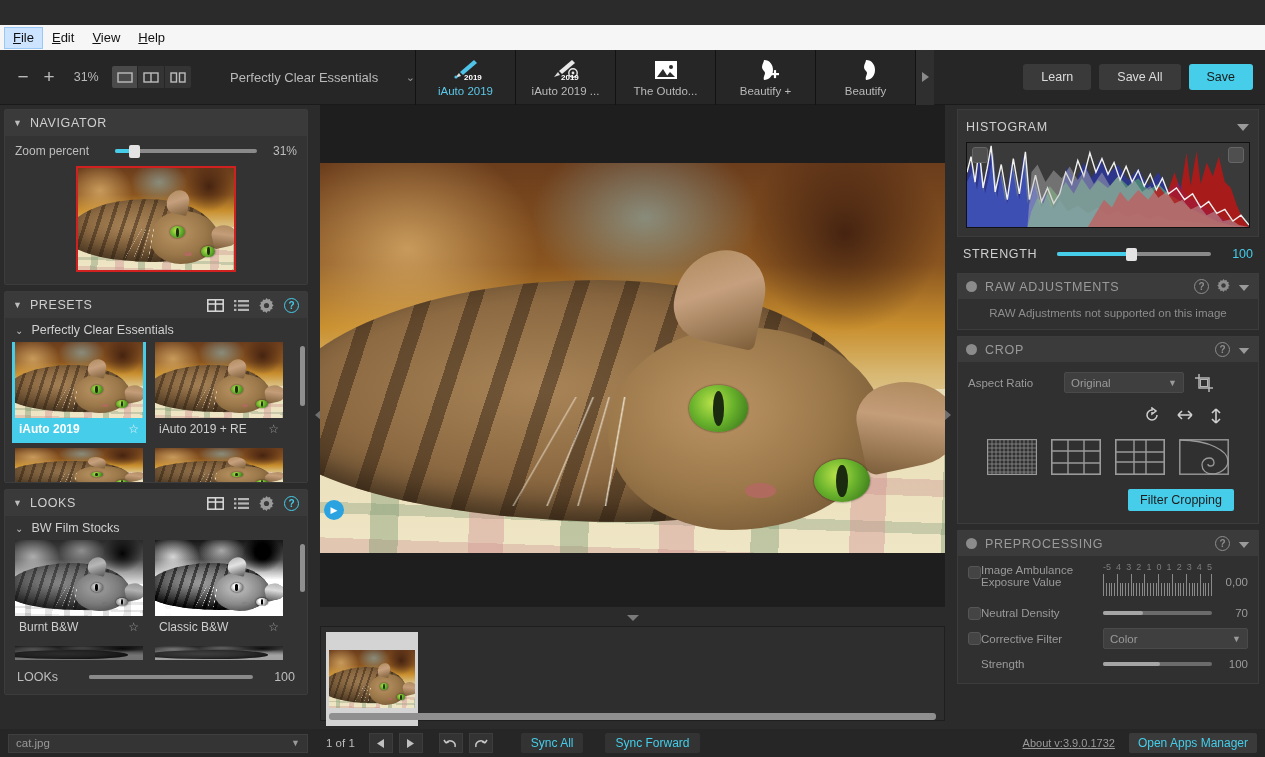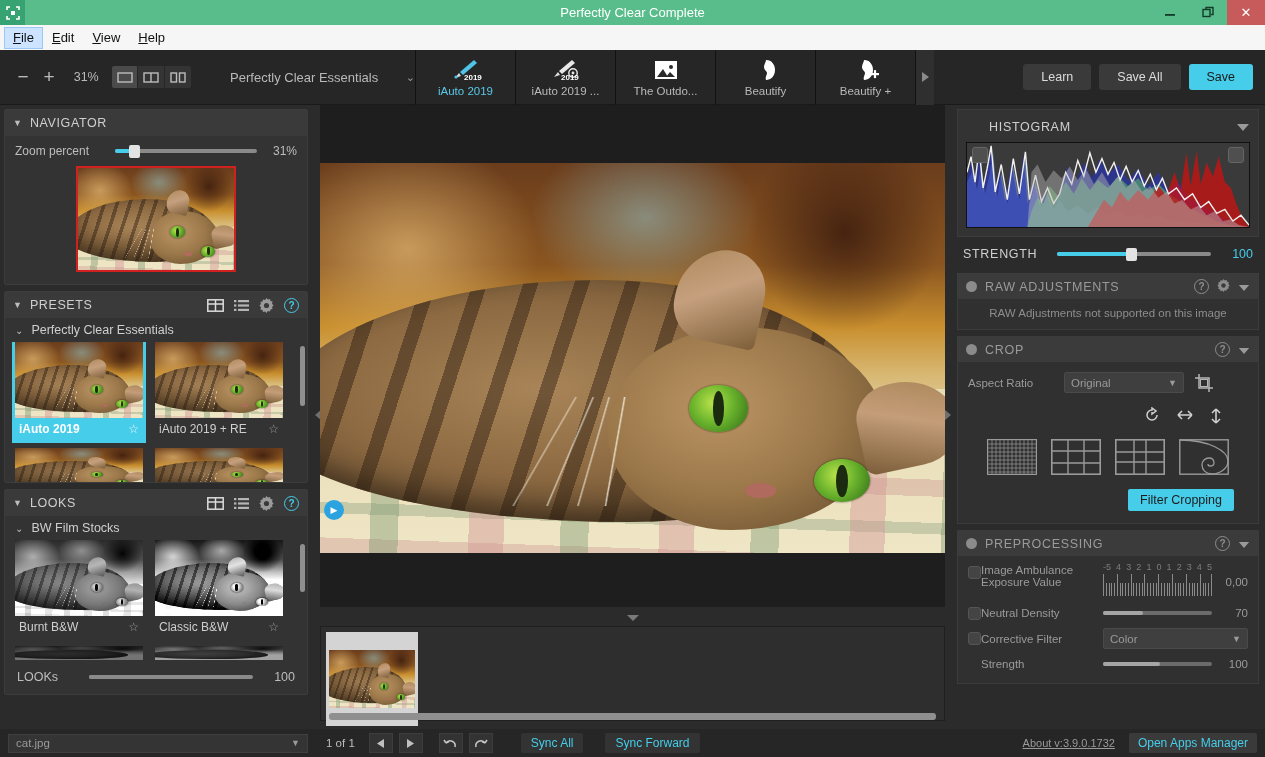--- a/index.html
+++ b/index.html
@@ -190,21 +190,21 @@
   }
   .film-toggle { position:absolute; left:8px; right:8px; top:503px; height:18px; display:flex; align-items:center; justify-content:center; background:#2b2b2b; }
   .filmstrip { position:absolute; left:8px; right:8px; top:521px; bottom:8px; background:#2e2e2e; border:1px solid #1f1f1f; padding:5px; }
   .fs-item { width:92px; height:94px; background:#d4d4d4; display:flex; align-items:center; justify-content:center; }
   .fs-item .img { width:86px; height:58px; position:relative; overflow:hidden; }
   .hscroll { position:absolute; left:8px; right:8px; bottom:0; height:7px; background:#8f8f8f; border-radius:3px; }
 
   
   .rightpanel { position:absolute; right:0; top:105px; width:312px; bottom:28px; background:#2b2b2b; padding:4px 6px 4px 4px; overflow:hidden; }
   .hist-card { background:#333333; border:1px solid #3c3c3c; padding:8px; }
-  .hist-hd { display:flex; align-items:center; margin-bottom:6px;margin-left:23px; }
+  .hist-hd { display:flex; align-items:center; margin-bottom:6px; }
   .hist-hd .ttl { font-size:12.5px; letter-spacing:.7px; color:#cfcfcf; flex:1; }
   .hist-box { height:86px; background:#3a3a3a; border:1px solid #111; position:relative; overflow:hidden; }
   .hist-box svg { display:block; width:100%; height:100%; }
   .hclip { position:absolute; width:16px; height:16px; border-radius:3px; background:#4f4f4f; border:1px solid #666; top:4px; }
   .strength-row { display:flex; align-items:center; gap:10px; padding:10px 6px 6px; }
   .strength-row .lb { font-size:12.5px; letter-spacing:.7px; color:#cfcfcf; width:84px; }
   .strength-row .val { font-size:12.5px; color:#cfcfcf; width:32px; text-align:right; }
 
   .sec { border:1px solid #3c3c3c; margin-top:6px; background:#303030; }
   .sec-hd { height:25px; background:#3b3b3b; display:flex; align-items:center; padding:0 8px; gap:8px; }
@@ -237,47 +237,20 @@
   .sq-btn { width:24px; height:20px; background:#333; border:1px solid #3d3d3d; display:flex; align-items:center; justify-content:center; color:#c0c0c0; font-size:11px; }
   .link-btn { height:20px; padding:0 10px; background:#333; color:#45cdea; font-size:12px; display:flex; align-items:center; border-radius:2px; }
   .about { margin-left:auto; font-size:11px; color:#9a9a9a;text-decoration:underline; }
   .ram-btn { height:20px; padding:0 9px; background:#3a3a3a; color:#45cdea; font-size:12px; display:flex; align-items:center; border-radius:2px; }
 </style>
 </head>
 <body>
 
 <div id="app">
 
-  <div class="titlebar">
-    <div class="tb-logo">
-      <span>
-        <svg width="14" height="14" viewBox="0 0 14 14">
-            <path d="M1 4V1h3M13 4V1h-3M1 10v3h3M13 10v3h-3" stroke="#fff" stroke-width="1.6" fill="none"></path>
-            <rect x="5" y="5" width="4" height="4" fill="#fff"></rect>
-          </svg>
-      </span>
-    </div>
-    <div class="tb-title">Perfectly Clear Complete</div>
-    <div class="tb-ctrls">
-      <div class="tb-btn">
-        <svg width="12" height="12" viewBox="0 0 12 12">
-            <rect x="1" y="7" width="10" height="1.8" fill="#143a2a"></rect>
-          </svg>
-      </div>
-      <div class="tb-btn">
-        <svg width="13" height="13" viewBox="0 0 13 13">
-            <rect x="1" y="3.5" width="7" height="7" stroke="#143a2a" stroke-width="1.4" fill="none"></rect>
-            <path d="M4 3.5V1.5h7v7H9" stroke="#143a2a" stroke-width="1.4" fill="none"></path>
-          </svg>
-      </div>
-      <div class="tb-btn close">
-          <span>✕</span>
-        </div>
-    </div>
-  </div>
 
   <div class="menubar">
     <div class="menu-item active"><u>F</u><span>ile</span></div>
     <div class="menu-item"><u>E</u>dit</div>
     <div class="menu-item"><u>V</u>iew</div>
     <div class="menu-item"><u>H</u>elp</div>
   </div>
 
   <div class="toolbar">
     <div class="tool-left">
@@ -339,35 +312,35 @@
               <rect x="3" y="3" width="22" height="18" fill="#ffffff"></rect>
               <circle cx="19" cy="9" r="2" fill="#2b2b2b"></circle>
               <path d="M5 19 L11 11 L16 19 Z" fill="#2b2b2b"></path>
               <path d="M14 19 L18 14 L23 19 Z" fill="#2b2b2b"></path>
             </svg>
         </span>
         <span class="nm">The Outdo...</span>
       </div>
       <div class="tp alt">
         <span class="ic">
-          <svg width="28" height="24" viewBox="0 0 28 24">
-              <path d="M14 2 C20 2 23 7 23 12 C23 18 19 22 14 22 C13 19 15 17 15 15 C15 13 12 12 12 9 C12 6 14 4 14 2 Z" fill="#ffffff"></path>
-            </svg>
-        </span>
-        <span class="nm">Beautify</span>
-      </div>
-      <div class="tp alt">
-        <span class="ic">
           <svg width="30" height="24" viewBox="0 0 30 24">
               <path d="M13 2 C19 2 22 7 22 12 C22 18 18 22 13 22 C12 19 14 17 14 15 C14 13 11 12 11 9 C11 6 13 4 13 2 Z" fill="#ffffff"></path>
               <rect x="20" y="15" width="8" height="2.2" fill="#ffffff"></rect>
               <rect x="22.9" y="12.1" width="2.2" height="8" fill="#ffffff"></rect>
             </svg>
         </span>
         <span class="nm">Beautify +</span>
+      </div>
+      <div class="tp alt">
+        <span class="ic">
+          <svg width="28" height="24" viewBox="0 0 28 24">
+              <path d="M14 2 C20 2 23 7 23 12 C23 18 19 22 14 22 C13 19 15 17 15 15 C15 13 12 12 12 9 C12 6 14 4 14 2 Z" fill="#ffffff"></path>
+            </svg>
+        </span>
+        <span class="nm">Beautify</span>
       </div>
       <div class="tp-more">
         <svg width="10" height="12" viewBox="0 0 10 12">
             <path d="M2 1 L9 6 L2 11 Z" fill="#8a8a8a"></path>
           </svg>
       </div>
     </div>
 
     <div class="tool-right">
       <div class="tbtn">Learn</div>

